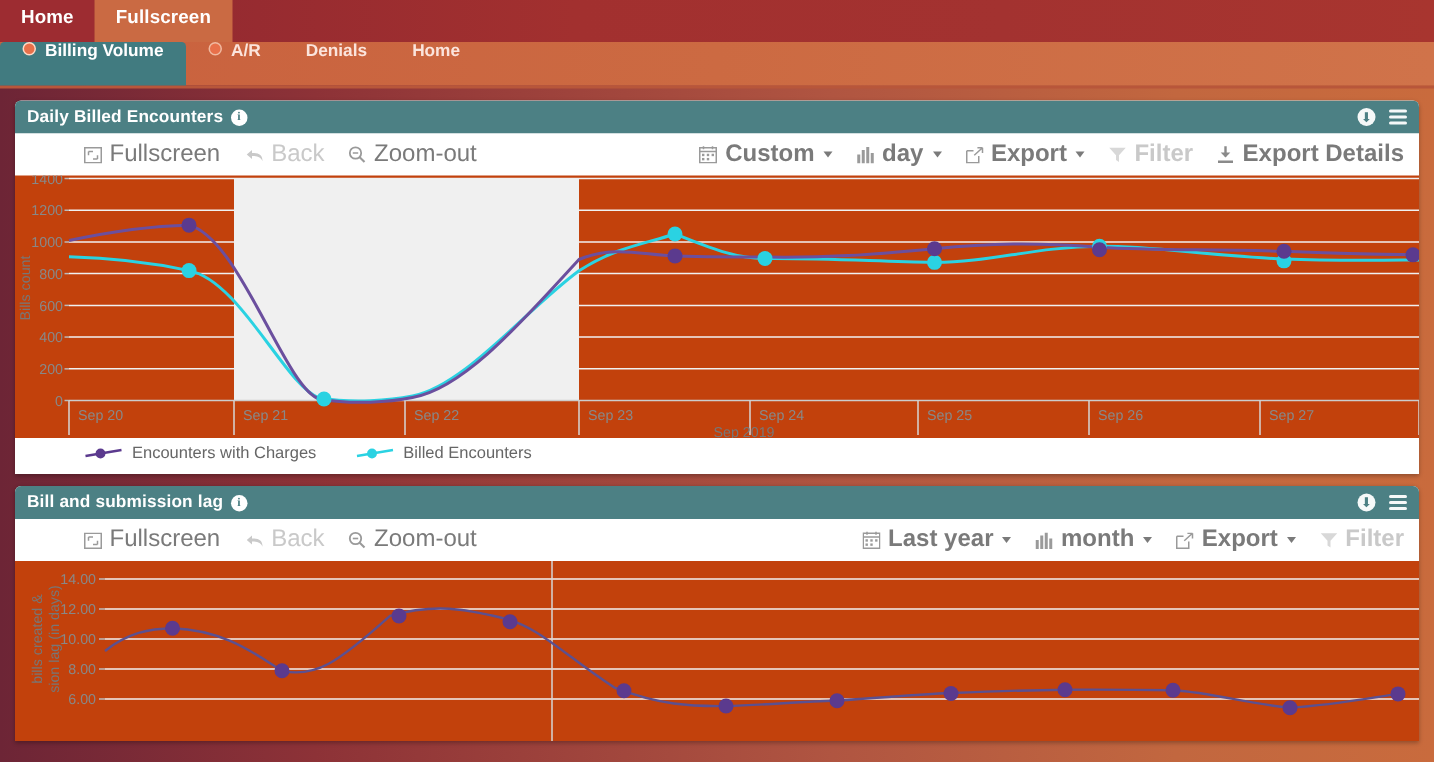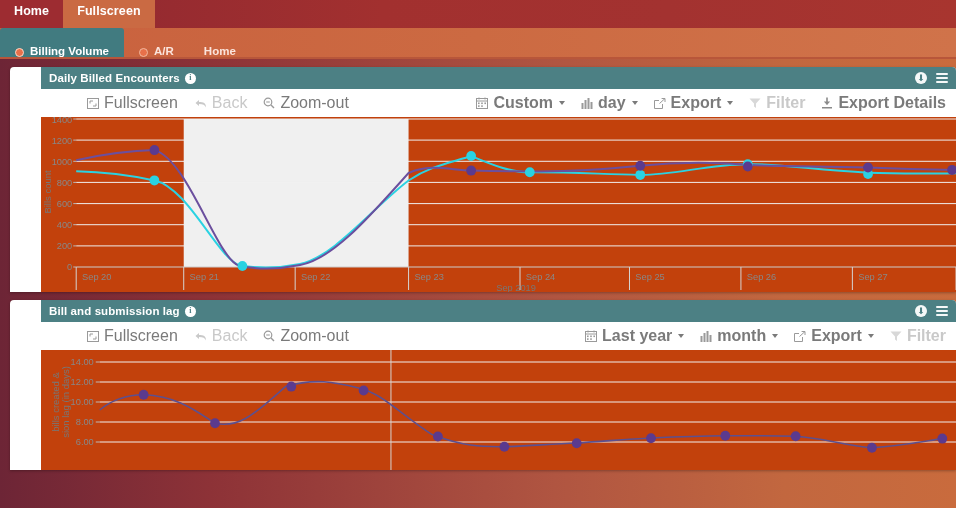--- a/index.html
+++ b/index.html
@@ -45,21 +45,21 @@
   .subbar {
     height: 31px;
     background: linear-gradient(to right, #c9613e 0%, #cc6a42 50%, #d0734a 100%);
     display: flex;
     align-items: stretch;
     border-bottom: 2px solid #b8563a;
     position: relative;
     z-index: 4;
   }
   .sub-tab {
-    display: flex; align-items: flex-end; gap: 6px;
+    display: flex; align-items: flex-start; gap: 6px;
     padding: 0 15px;
     color: #fbe4dc;
     font-size: 11.5px;
     font-weight: bold;
     cursor: pointer;
     white-space: nowrap;
   }
   .sub-tab.active {
     background: #417b80;
     color: #ffffff;
@@ -70,27 +70,26 @@
     width: 9px; height: 9px; border-radius: 50%;
     background: #e8704a;
     border: 1.5px solid #f0b9a0;
     flex: 0 0 auto;
     display:block;
   }
   .sub-tab.active .dot-icon { background:#e8704a; border-color:#ffd9c6; }
 
   
   .widget {
-    margin: 8px 0 0 10px;
+    margin: 8px 10px 0 10px;
     background: #ffffff;
     border-radius: 4px 4px 0 0;
     box-shadow: 0 1px 3px rgba(0,0,0,.28);
     overflow: hidden;
     position: relative;
-    padding-left: 31px;
   }
   .widget-header {
     height: 22px;
     background: #4c8084;
     display: flex; align-items: center;
     padding: 0 8px;
     color: #ffffff;
   }
   .widget-title {
     font-size: 11.5px;
@@ -199,20 +198,23 @@
 </div>
 
 <div class="subbar">
   <div class="sub-tab active">
     <span class="dot-icon"></span>
     <span>Billing Volume</span>
   </div>
   <div class="sub-tab">
     <span class="dot-icon"></span>
     <span>A/R</span>
+  </div>
+  <div class="sub-tab">
+    <span>Denials</span>
   </div>
   <div class="sub-tab">
     <span>Home</span>
   </div>
 </div>
 
 <div class="widget">
 
   <div class="widget-header">
     <span class="widget-title">Daily Billed Encounters</span>
@@ -395,20 +397,36 @@
         <text class="axis-label" x="722" y="163">Sep 26</text>
         <text class="axis-label" x="836" y="163">Sep 27</text>
       </g>
 
       <text class="axis-title" x="486" y="174" text-anchor="middle">Sep 2019</text>
 
       <text class="axis-title" x="-75" y="10" transform="rotate(-90)" text-anchor="middle">Bills count</text>
     </svg>
   </div>
 
+  <div class="legend">
+    <span class="legend-item">
+      <svg class="legend-mark" viewBox="0 0 26 10">
+        <path d="M1 7 L25 3" stroke="#5b3a8e" stroke-width="1.6" fill="none"></path>
+        <circle cx="11" cy="5.3" r="3.3" fill="#5b3a8e"></circle>
+      </svg>
+      <span class="legend-text">Encounters with Charges</span>
+    </span>
+    <span class="legend-item">
+      <svg class="legend-mark" viewBox="0 0 26 10">
+        <path d="M1 7 L25 3" stroke="#2ad2e2" stroke-width="1.6" fill="none"></path>
+        <circle cx="11" cy="5.3" r="3.3" fill="#2ad2e2"></circle>
+      </svg>
+      <span class="legend-text">Billed Encounters</span>
+    </span>
+  </div>
 </div>
 
 <div class="widget widget-bottom">
 
   <div class="widget-header">
     <span class="widget-title">Bill and submission lag</span>
     <span class="info-icon">i</span>
     <span class="header-spacer"></span>
     <span class="hdr-btn">
       <span class="circle-dl">⬇</span>

